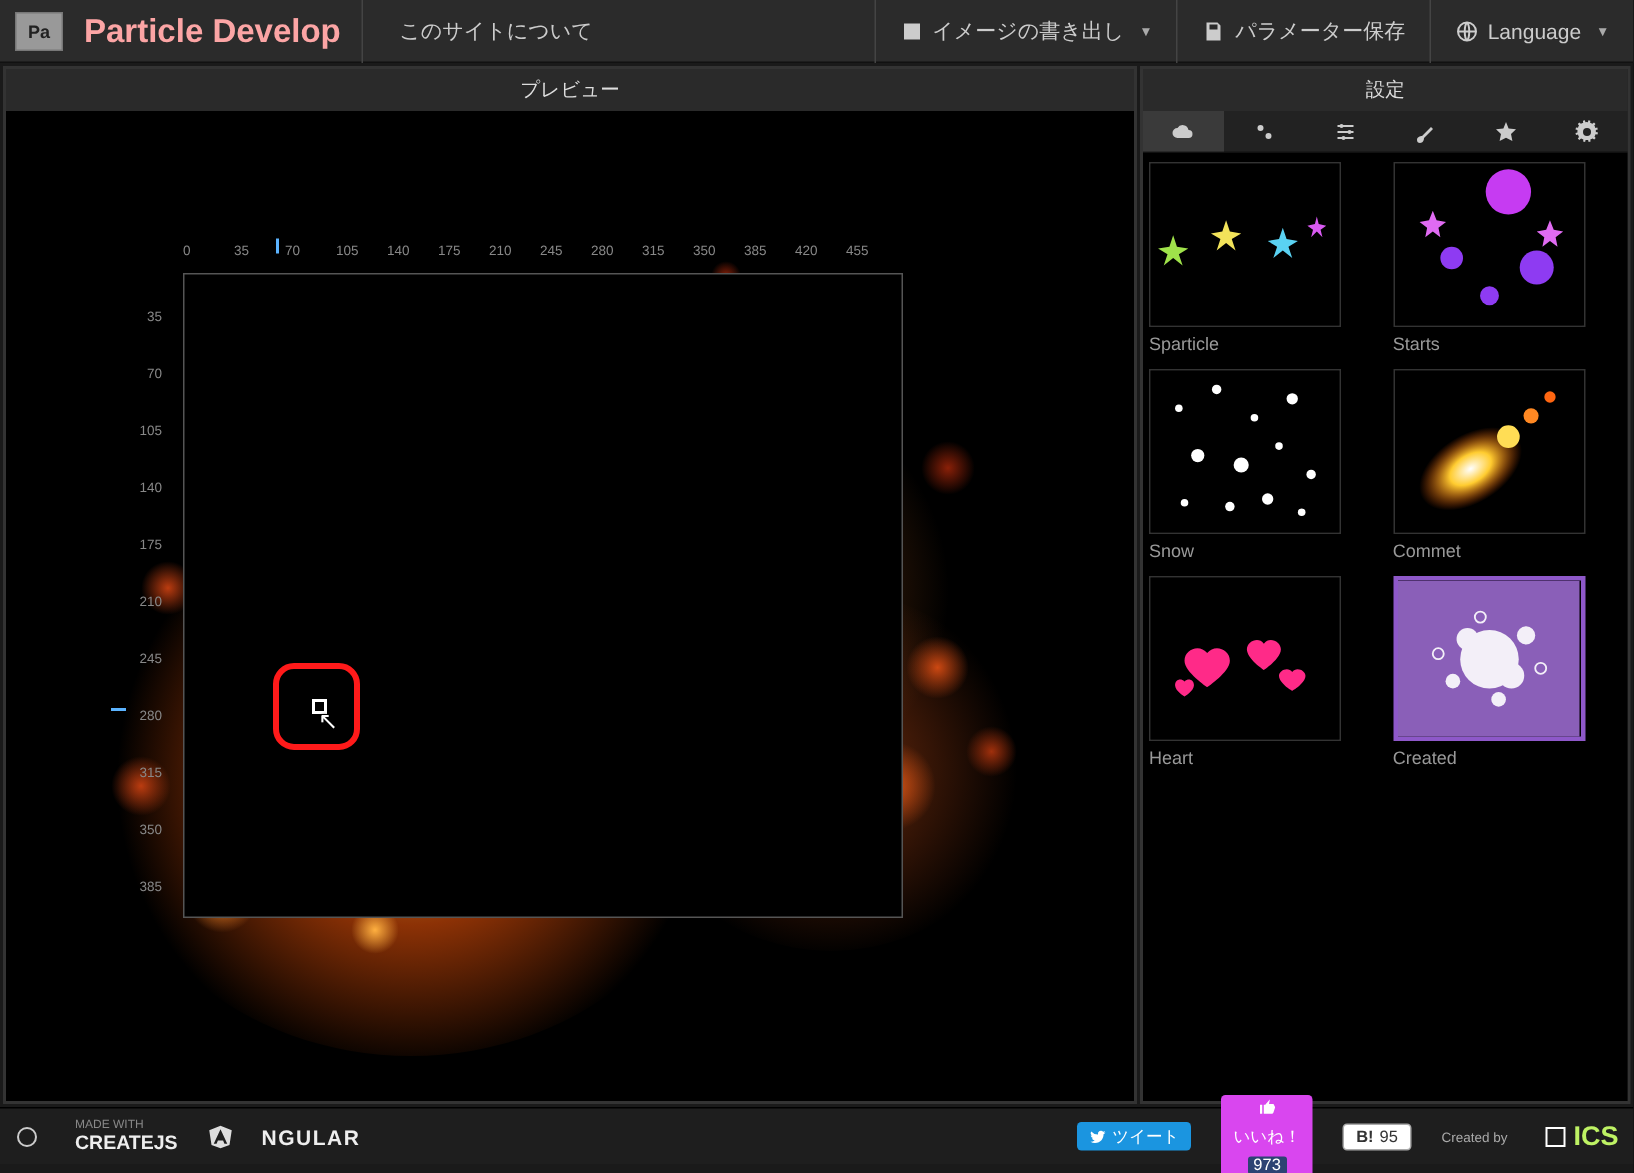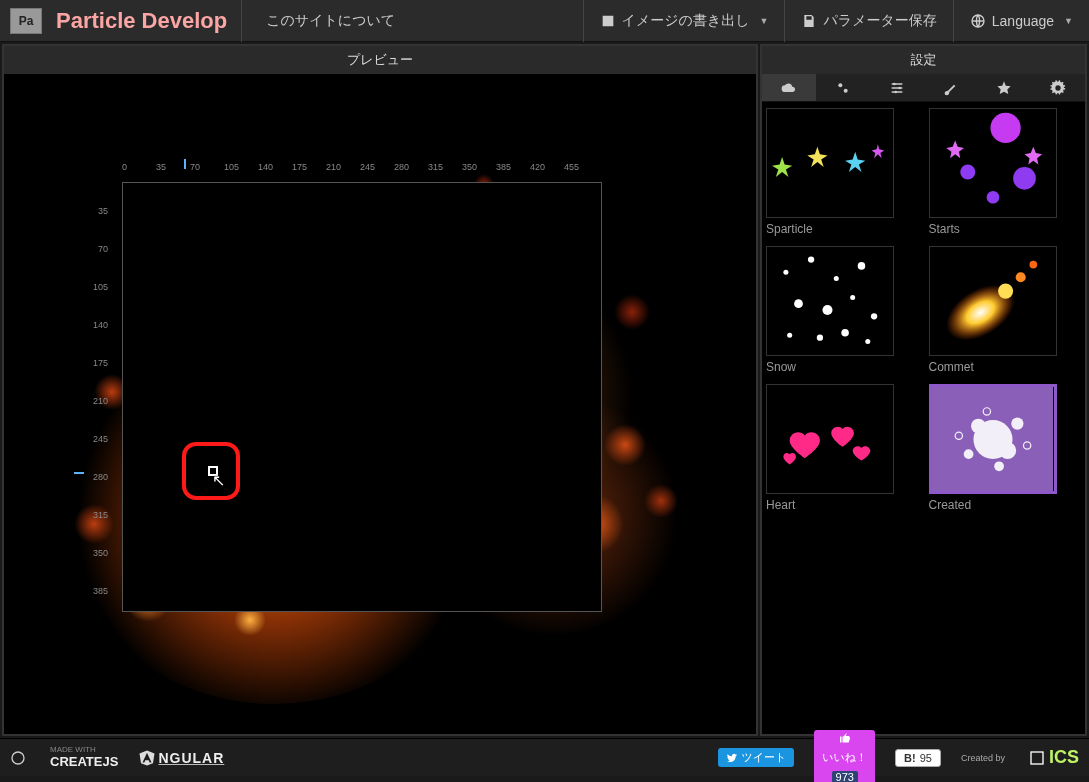--- a/index.html
+++ b/index.html
@@ -316,21 +316,21 @@
 <div class="footer">
   <div style="display:flex;align-items:center;gap:24px;">
     <svg class="svgico" viewBox="0 0 24 24">
         <circle cx="12" cy="12" r="9" fill="none" stroke="#ccc" stroke-width="2"></circle>
       </svg>
     <div>
       <div class="made">MADE WITH</div>
       <b style="font-size:13px;color:#eee;">CREATEJS</b>
     </div>
   </div>
-  <div style="display:flex;align-items:center;gap:2px;text-decoration:underline;">
+  <div style="display:flex;align-items:center;gap:18px;">
     <svg width="18" height="18" viewBox="0 0 24 24">
         <path fill="#ddd" d="M12 2L2 6l2 13 8 3 8-3 2-13zM12 5l6 13h-2.5l-1.2-3H9.7l-1.2 3H6z"></path>
       </svg>
     <b style="font-size:14px;color:#eee;letter-spacing:1px;">NGULAR</b>
   </div>
   <div class="spacer"></div>
   <div class="pill blue">
     <svg width="12" height="12" fill="#fff" viewBox="0 0 24 24">
         <path d="M22 5.9a8 8 0 01-2.3.6A4 4 0 0021.4 4a8 8 0 01-2.5 1 4 4 0 00-6.9 3.6A11.4 11.4 0 013 4.6a4 4 0 001.2 5.4 4 4 0 01-1.8-.5 4 4 0 003.2 4 4 4 0 01-1.8.1 4 4 0 003.8 2.8A8 8 0 012 18.4 11.3 11.3 0 008.1 20c7.4 0 11.5-6.2 11.3-11.7A8 8 0 0022 5.9z"></path>
       </svg>

